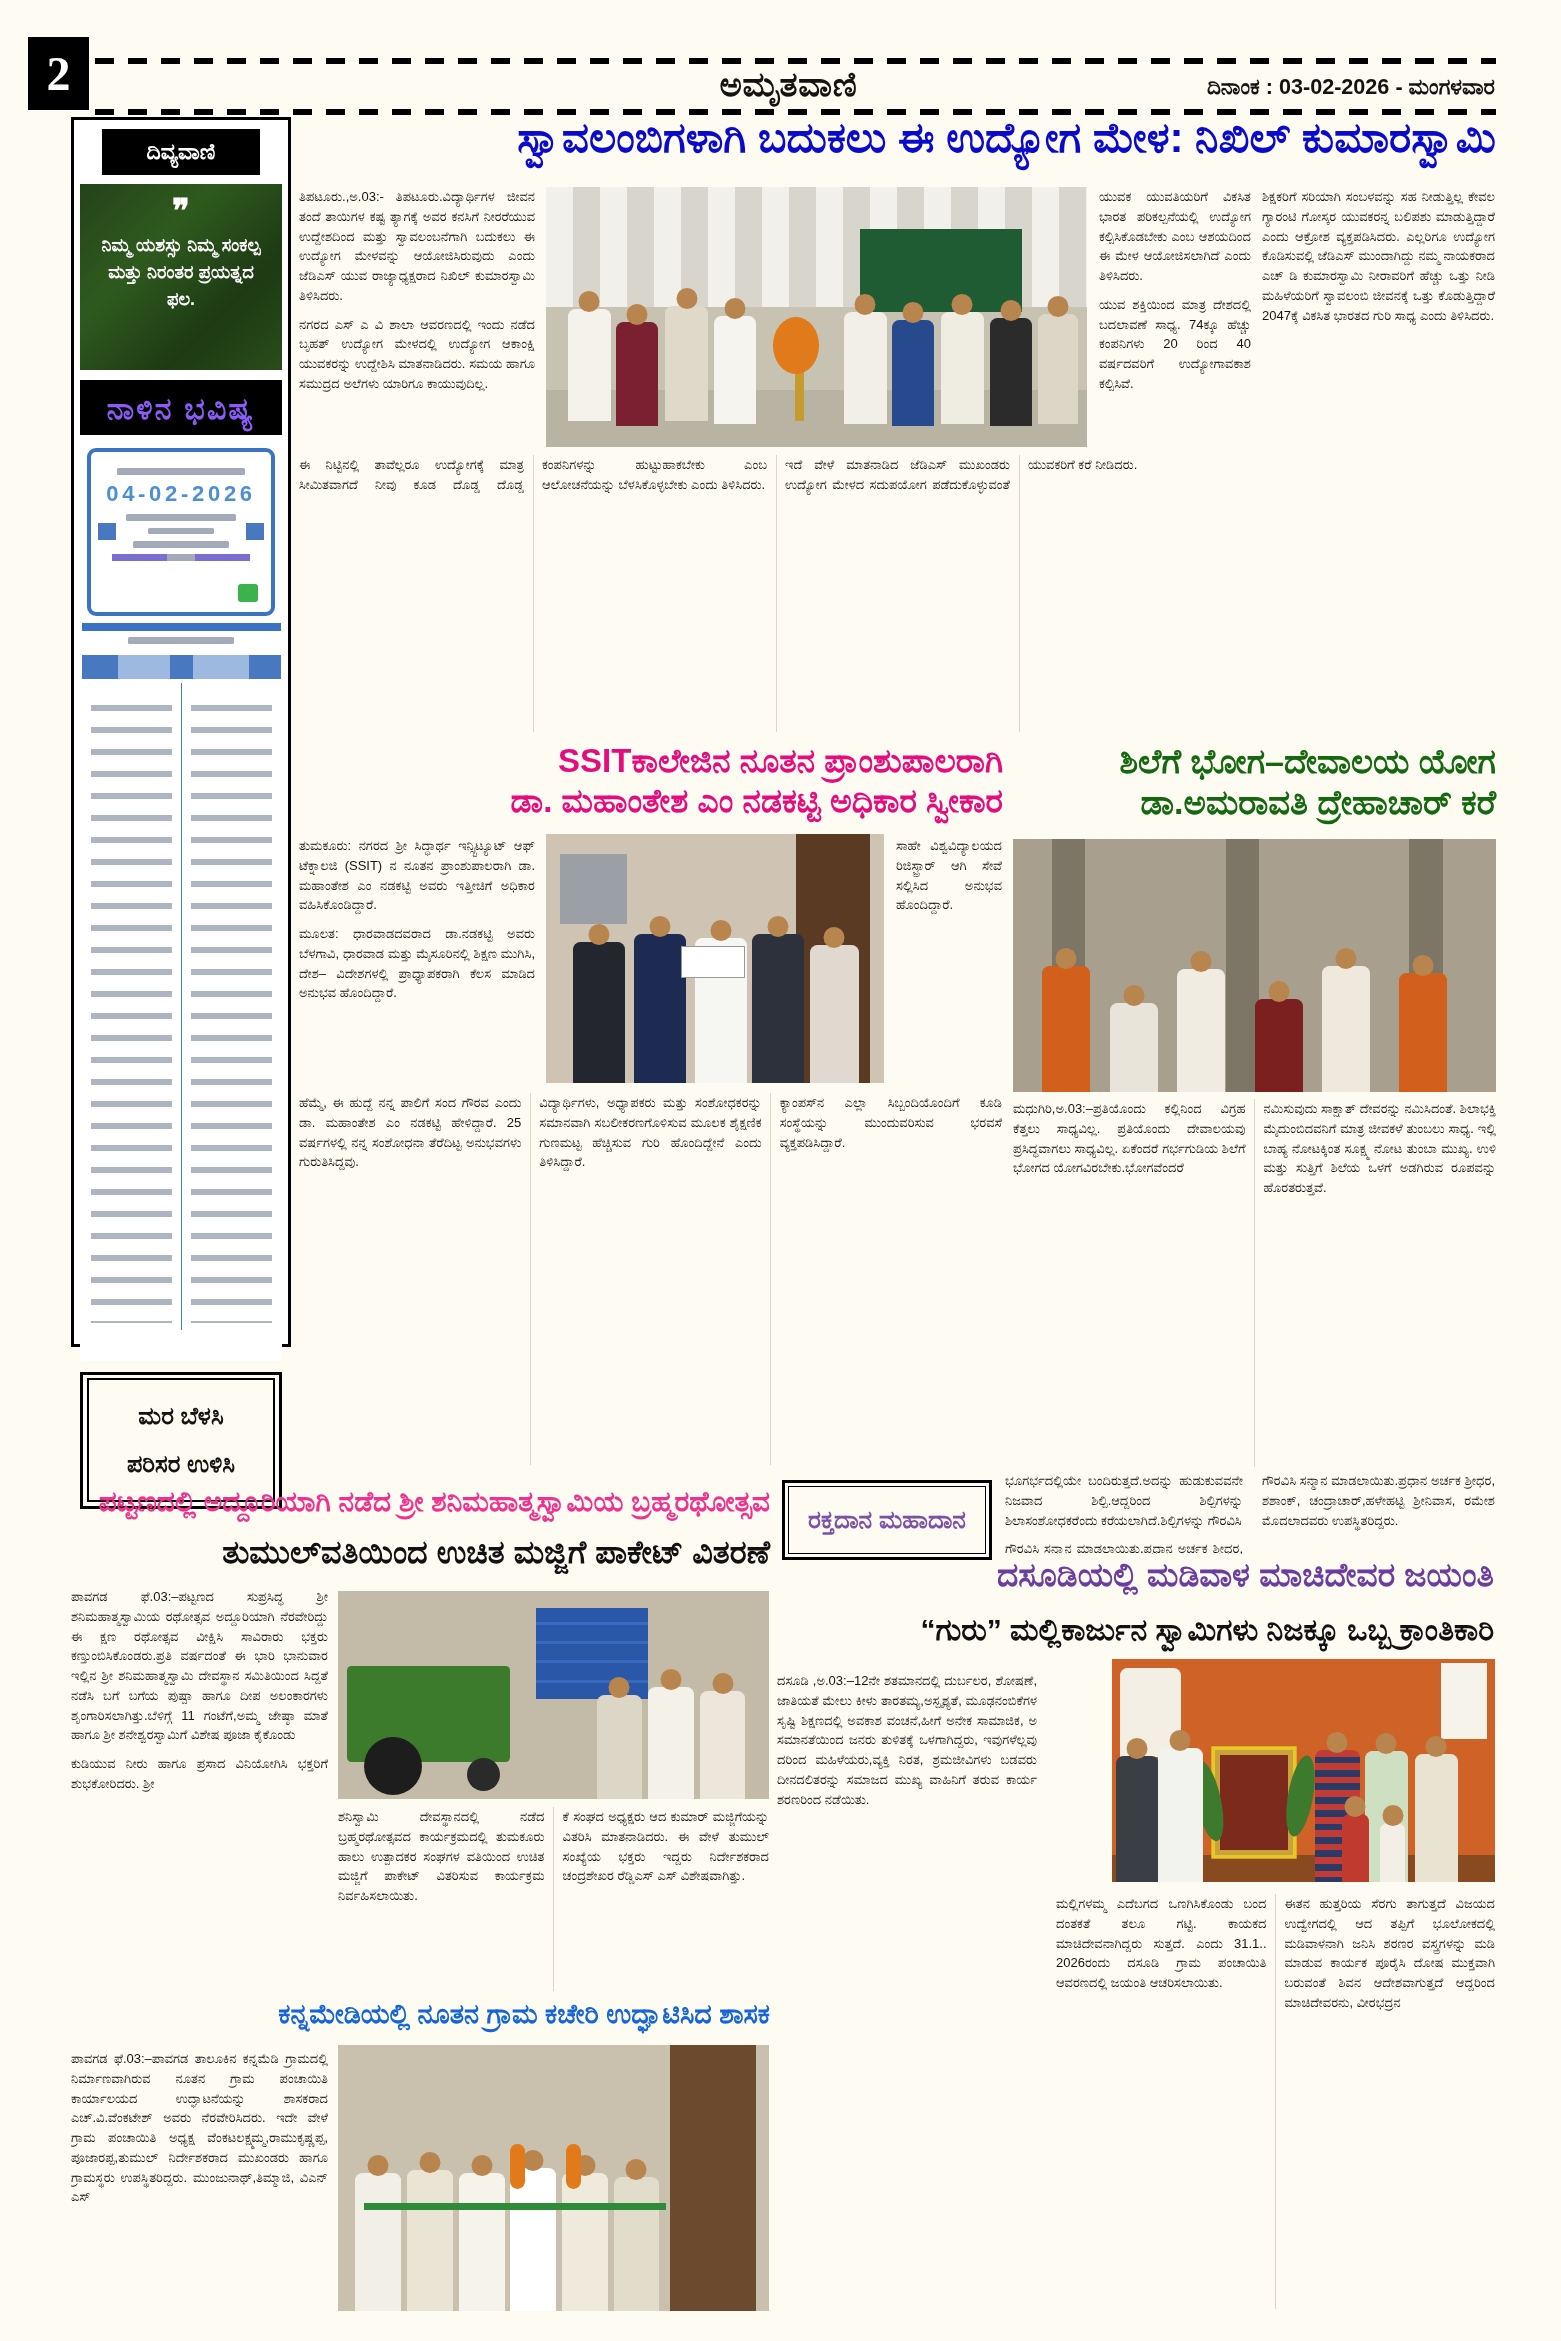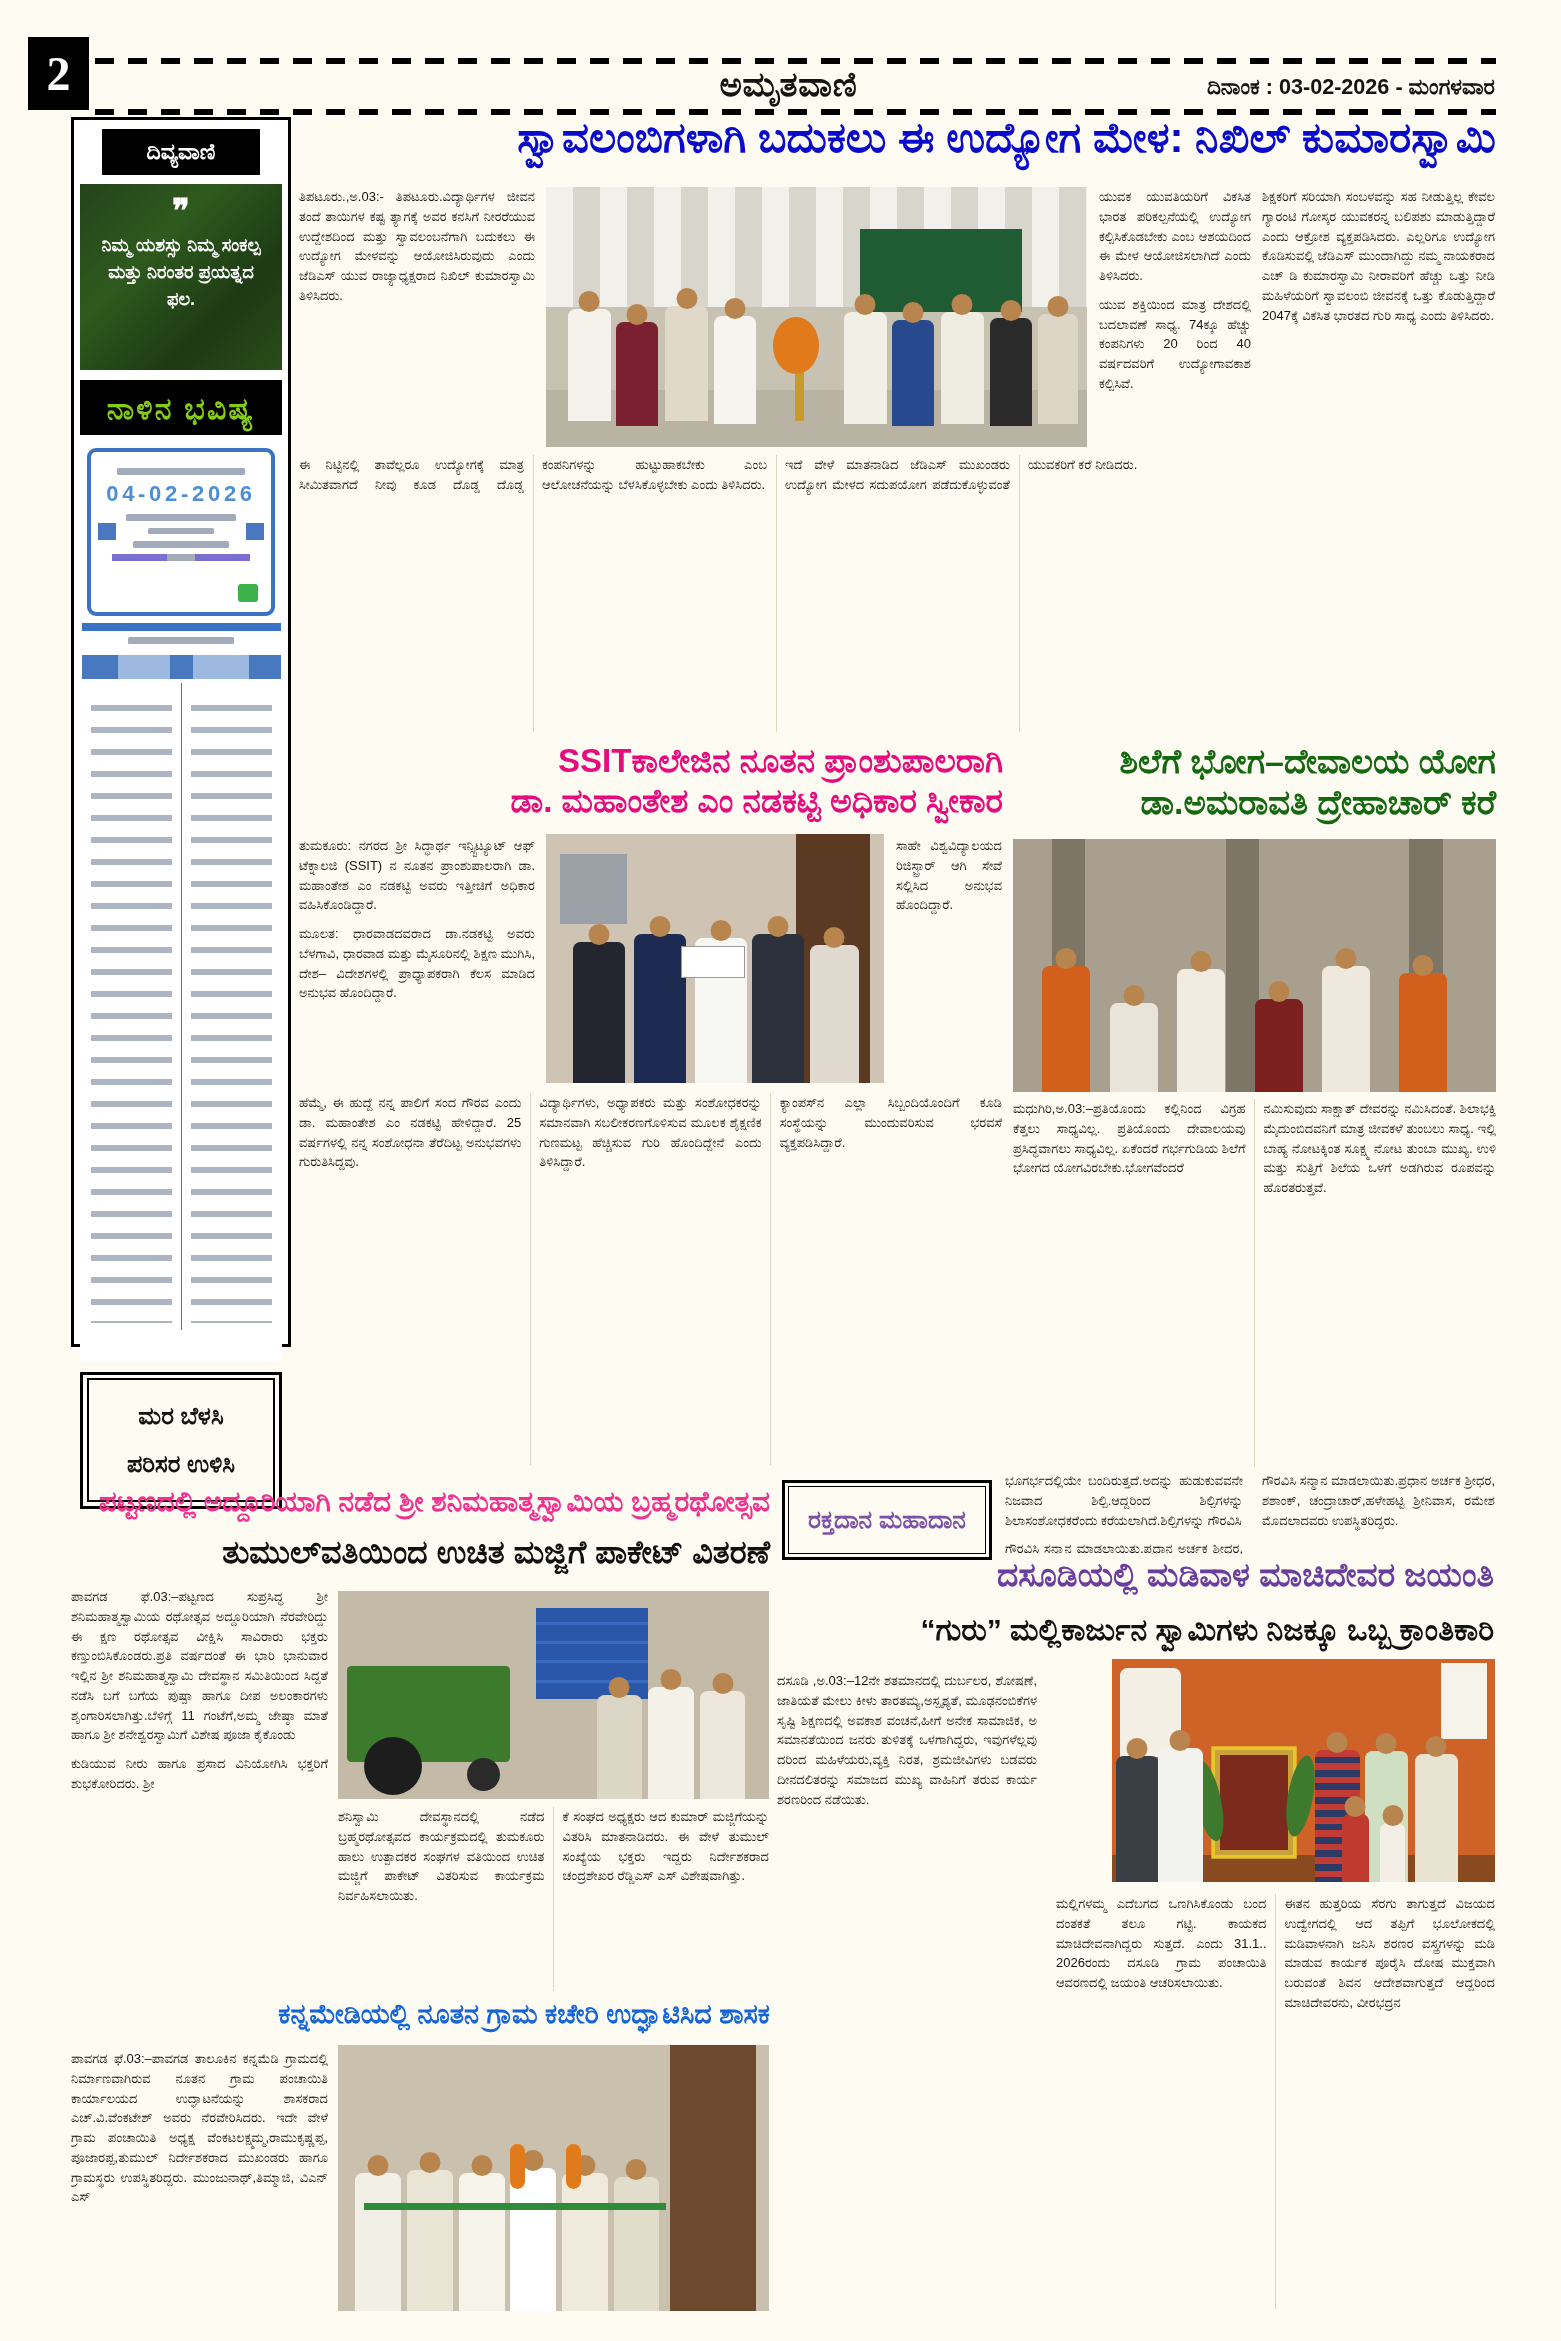--- a/index.html
+++ b/index.html
@@ -17,21 +17,21 @@
             font-weight:bold;font-size:21.6px;}
   
   .sidebar{position:absolute;left:71px;top:117px;width:220px;height:1230px;border:3px solid #000;
            background:#fff;box-sizing:border-box;padding:6px;}
   .sb-title{width:158px;height:46px;margin:3px auto 9px;background:#000;color:#fff;
             font-weight:bold;font-size:22px;display:flex;align-items:center;justify-content:center;}
   .quote-card{height:186px;color:#fff;text-align:center;padding:10.4px 12px;box-sizing:border-box;
       background:linear-gradient(135deg,#24431a 0%,#2f5a1e 35%,#1d3a14 70%,#2a4d19 100%);}
   .quote-mark{font-size:33px;line-height:1;font-weight:bold;}
   .quote-text{font-size:18px;font-weight:bold;line-height:1.5;margin-top:4.5px;}
-  .sb-banner{margin-top:10.4px;height:52px;background:#000;color:#84cc16;font-weight:bold;font-size:30px;
+  .sb-banner{margin-top:10.4px;height:52px;background:#000;color:#8b5cf6;font-weight:bold;font-size:30px;
              letter-spacing:2.2px;display:flex;align-items:center;justify-content:center;
              border-top:3.7px double #000;}
   .horo{position:relative;margin-top:6px;height:920px;background:#fff;overflow:hidden;}
   .horo-card{border:4.5px solid #3a73c4;border-radius:9px;margin:7px;height:168px;position:relative;
              padding:9px 7.4px;box-sizing:border-box;}
   .bl{height:6.7px;background:#a3abbb;margin:6.7px auto;border-radius:1.5px;}
   .horo-date{color:#4d8fd6;font-weight:bold;font-size:22px;letter-spacing:3.7px;text-align:center;margin:3px 0;}
   .sq{position:absolute;width:18px;height:16.4px;background:#4878c0;}
   .gdot{position:absolute;width:19.3px;height:18px;background:#3bb24a;border-radius:3px;right:13.4px;bottom:10.4px;}
   .pline{height:6.7px;margin:6px 13.4px;background:linear-gradient(90deg,#7a6fd0 0 40%,#a3abbb 40% 60%,#7a6fd0 60%);}
@@ -114,20 +114,21 @@
         <div>ಮರ ಬೆಳಸಿ</div>
         <div>ಪರಿಸರ ಉಳಿಸಿ</div>
       </div>
     </div>
   </div>
 
   <div class="hl hl-main" style="left:297px;top:112px;width:1199px;">ಸ್ವಾವಲಂಬಿಗಳಾಗಿ ಬದುಕಲು ಈ ಉದ್ಯೋಗ ಮೇಳ: ನಿಖಿಲ್ ಕುಮಾರಸ್ವಾಮಿ</div>
 
   <div class="col" style="left:299px;top:187px;width:236px;height:262px;">
       <p>ತಿಪಟೂರು.,ಅ.03:- ತಿಪಟೂರು.ವಿದ್ಯಾರ್ಥಿಗಳ ಜೀವನ ತಂದೆ ತಾಯಿಗಳ ಕಷ್ಟ ತ್ಯಾಗಕ್ಕೆ ಅವರ ಕನಸಿಗೆ ನೀರರೆಯುವ ಉದ್ದೇಶದಿಂದ ಮತ್ತು ಸ್ವಾವಲಂಬನೆಗಾಗಿ ಬದುಕಲು ಈ ಉದ್ಯೋಗ ಮೇಳವನ್ನು ಆಯೋಜಿಸಿರುವುದು ಎಂದು ಜೆಡಿಎಸ್ ಯುವ ರಾಜ್ಯಾಧ್ಯಕ್ಷರಾದ ನಿಖಿಲ್ ಕುಮಾರಸ್ವಾಮಿ ತಿಳಿಸಿದರು.</p>
+      <p>ನಗರದ ಎಸ್ ಎ ವಿ ಶಾಲಾ ಆವರಣದಲ್ಲಿ ಇಂದು ನಡೆದ ಬೃಹತ್ ಉದ್ಯೋಗ ಮೇಳದಲ್ಲಿ ಉದ್ಯೋಗ ಆಕಾಂಕ್ಷಿ ಯುವಕರನ್ನು ಉದ್ದೇಶಿಸಿ ಮಾತನಾಡಿದರು. ಸಮಯ ಹಾಗೂ ಸಮುದ್ರದ ಅಲೆಗಳು ಯಾರಿಗೂ ಕಾಯುವುದಿಲ್ಲ.</p>
     </div>
 
   <div class="photo" style="left:546px;top:187px;width:541px;height:260px;">
     <div class="ph-el" style="left:0;top:0;width:100%;height:46%;background:repeating-linear-gradient(90deg,#f2f0ea 0 27px,#d8d5cc 27px 54px);"></div>
     <div class="ph-el" style="left:58%;top:16%;width:30%;height:32%;background:#1f5c33;"></div>
     <div class="ph-el" style="left:0;bottom:0;width:100%;height:22%;background:#b9b3a4;"></div>
     <span class="person" style="left:4%;bottom:10%;width:43px;height:112px;background:#f4f2ea;"></span>
     <span class="person" style="left:13%;bottom:8%;width:42px;height:104px;background:#7a2030;"></span>
     <span class="person" style="left:22%;bottom:10%;width:43px;height:115px;background:#e0d8c8;"></span>
     <span class="person" style="left:31%;bottom:9%;width:42px;height:108px;background:#f6f4ee;"></span>

